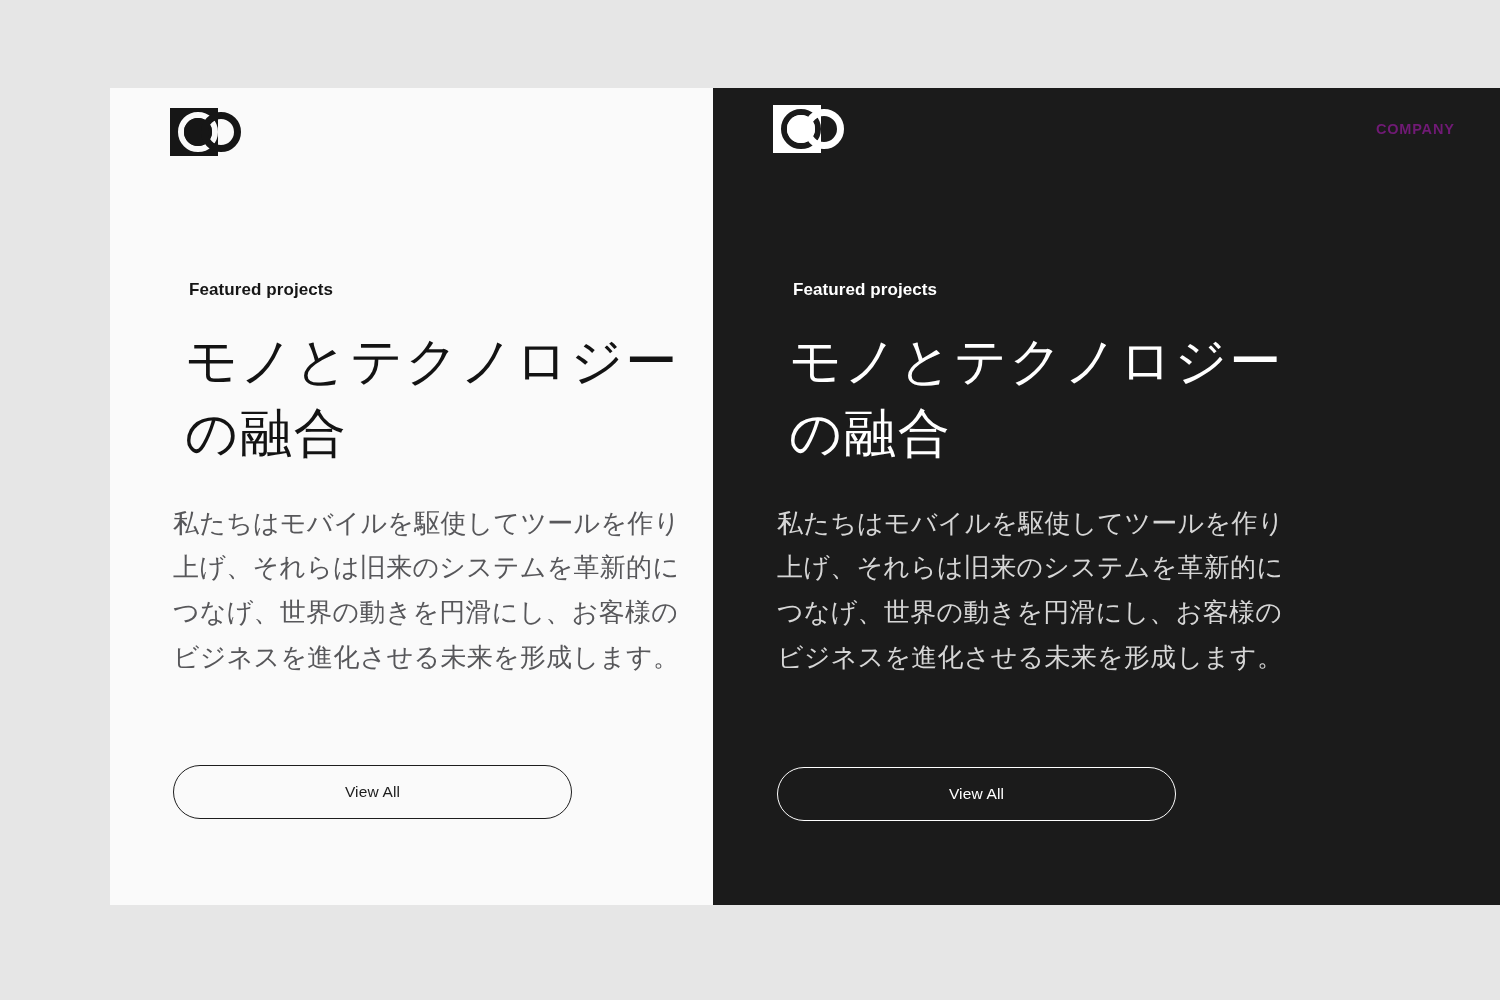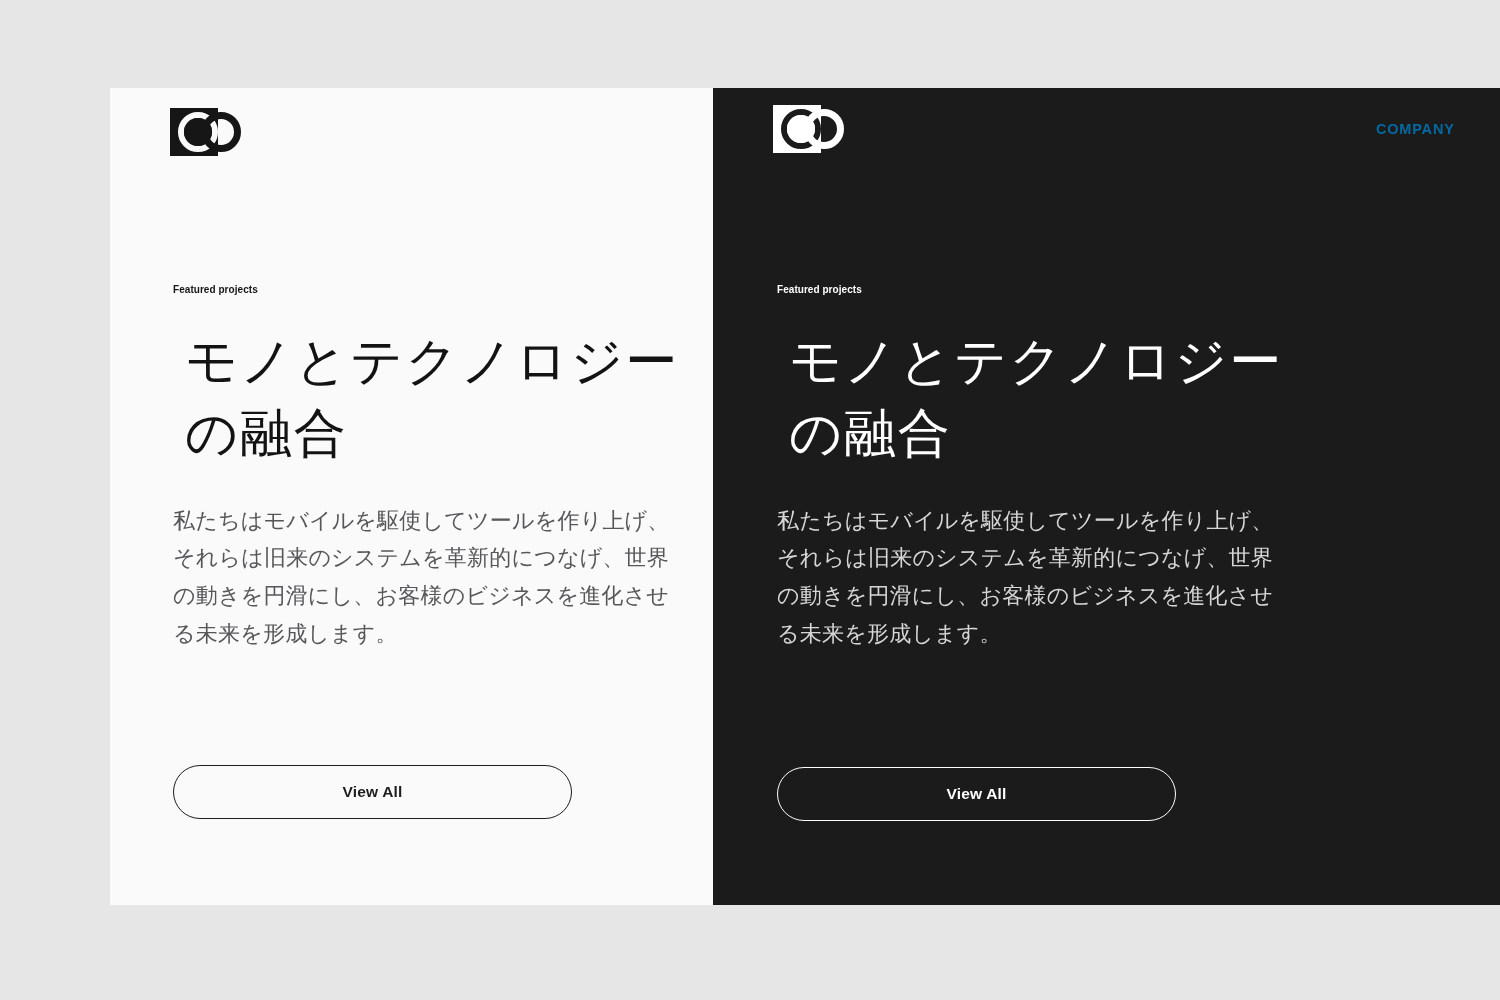--- a/index.html
+++ b/index.html
@@ -101,60 +101,60 @@
   
   .topnav {
     position: absolute;
     top: 120px;
     left: 1376px;
     display: flex;
     gap: 56px;
     white-space: nowrap;
   }
   .topnav .nav-item {
-    color: #0369a1;
+    color: #701a75;
     font-size: 14.5px;
     font-weight: 700;
     letter-spacing: 0.055em;
     line-height: 18px;
   }
 
   
   .content {
     position: absolute;
     top: 280px;
   }
   .content-light { left: 173px; width: 520px; }
   .content-dark  { left: 777px; width: 520px; }
 
   .eyebrow {
-    font-size: 10px;
+    font-size: 17px;
     font-weight: 700;
     letter-spacing: 0.005em;
-    margin: 0 0 26px 0;
+    margin: 0 0 26px 16px;
     line-height: 20px;
   }
   .eyebrow-light { color: #161616; }
   .eyebrow-dark  { color: #ffffff; }
 
   .headline {
     font-family: "Liberation Serif", "DejaVu Serif", serif;
     font-size: 52px;
     font-weight: 400;
     line-height: 1.38;
     letter-spacing: 0.035em;
     margin: 0 0 32px 12px;
     white-space: pre-line;
   }
   .headline-light { color: #131313; }
   .headline-dark  { color: #ffffff; }
 
   .body-copy {
     font-family: "Liberation Serif", "DejaVu Serif", serif;
-    font-size: 22px;
+    font-size: 26px;
     font-weight: 400;
     line-height: 1.72;
     letter-spacing: 0.01em;
     margin: 0;
     width: 512px;
   }
   .body-light { color: #57575a; }
   .body-dark  { color: #d6d6d6; }
 
   
@@ -163,21 +163,21 @@
     width: 399px;
     height: 54px;
     border-radius: 27px;
     box-sizing: border-box;
     border: 1.4px solid;
     background: transparent;
     display: flex;
     align-items: center;
     justify-content: center;
     font-size: 15.5px;
-    font-weight: 700;
+    font-weight: 400;
     letter-spacing: 0.01em;
     cursor: pointer;
     padding: 0;
   }
   .pill-light {
     left: 173px;
     top: 765px;
     border-color: #1d1d1d;
     color: #1d1d1d;
   }

